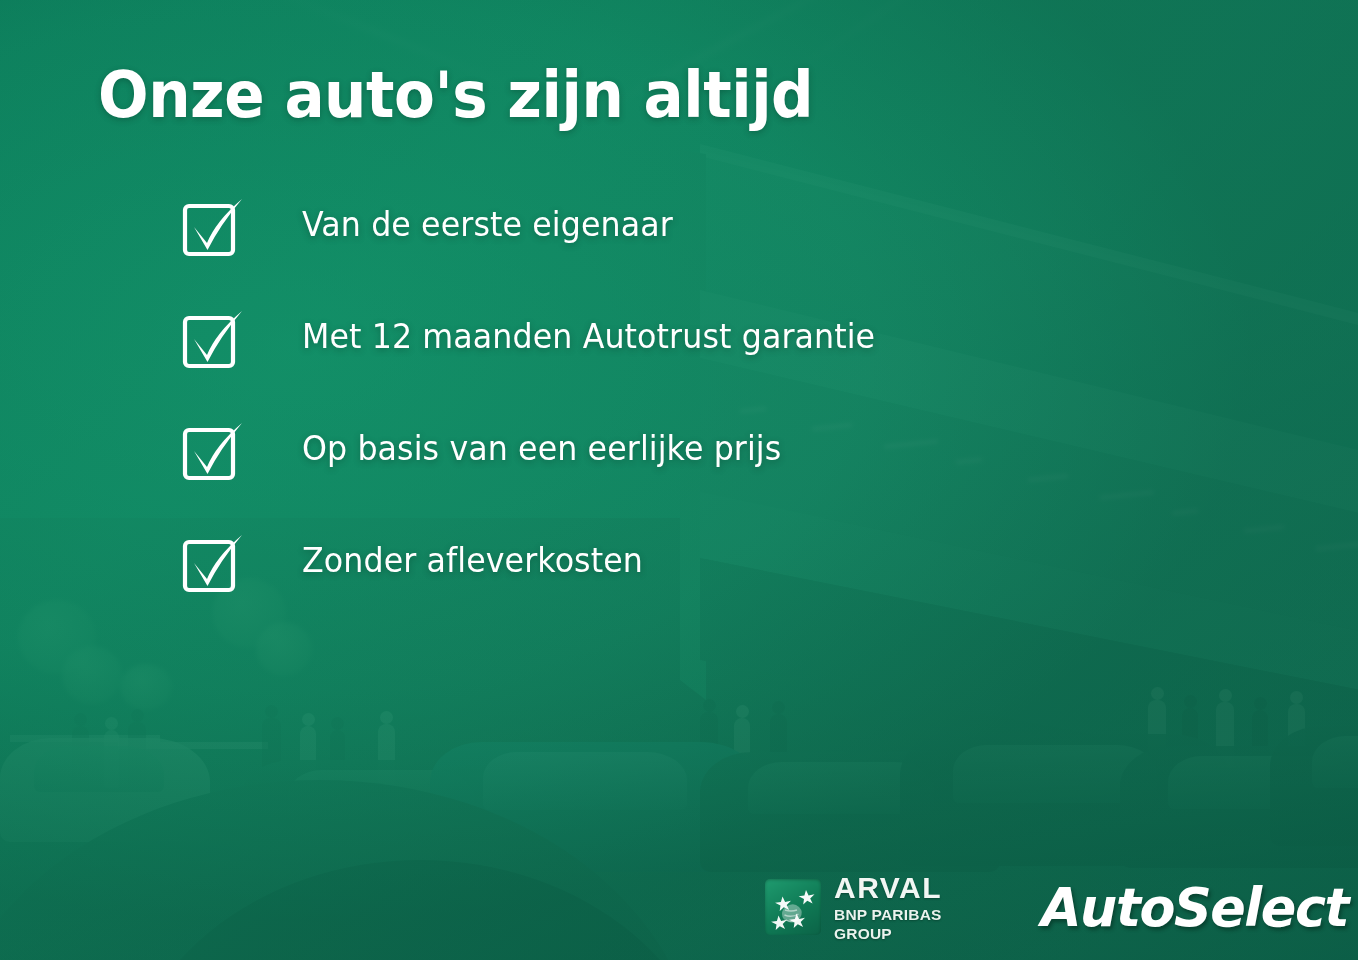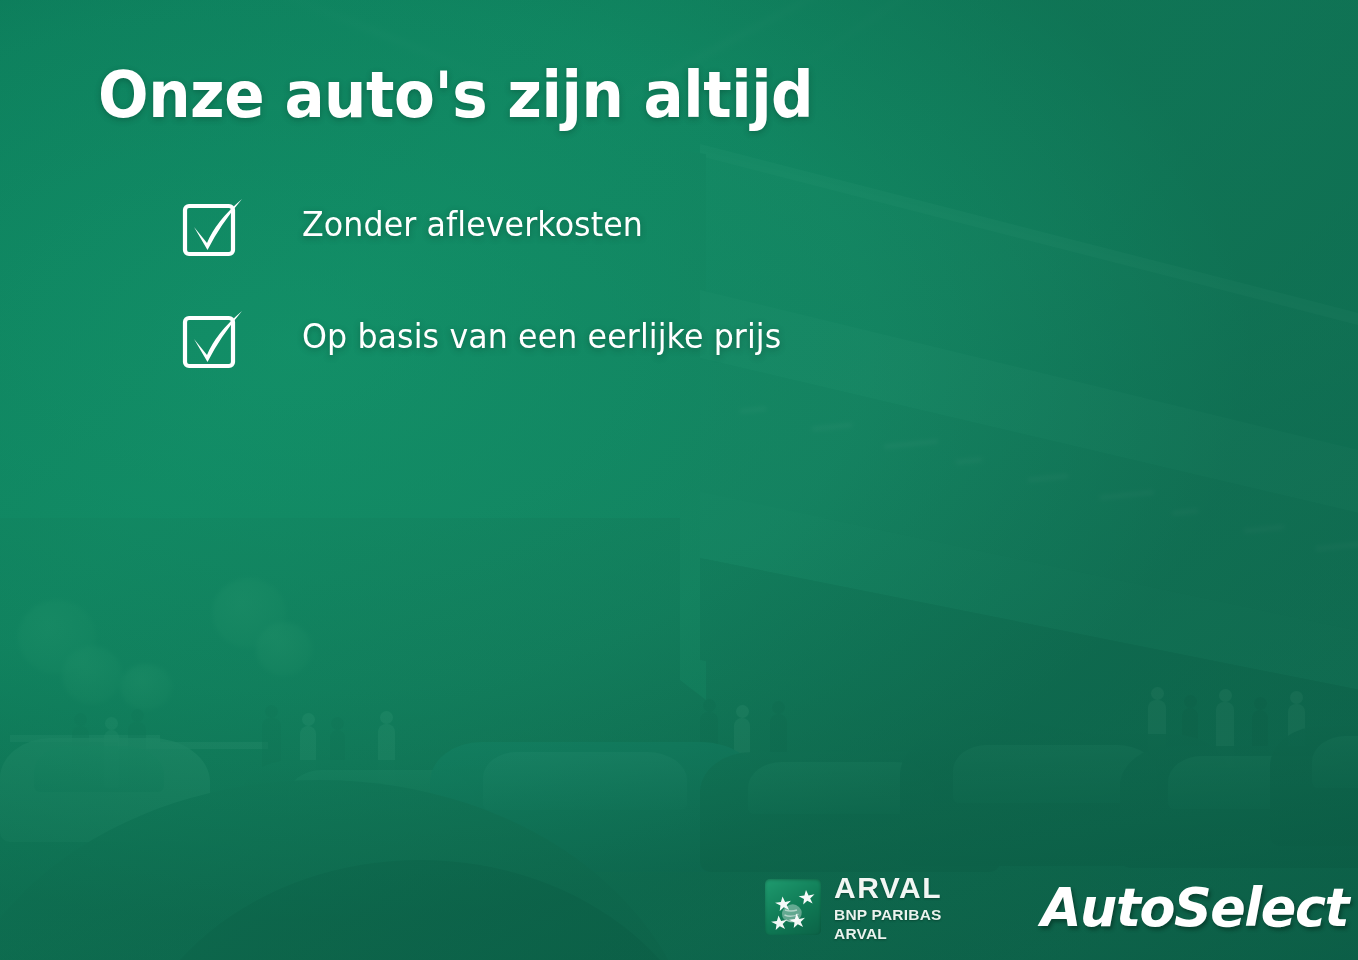--- a/index.html
+++ b/index.html
@@ -492,31 +492,49 @@
     <div class="headline">Onze auto's zijn altijd</div>
 
     <div class="checklist" id="checklist">
         <div class="check-row">
           <div class="checkbox">
     <svg viewBox="0 0 62 62" width="62" height="62" aria-hidden="true">
       <path d="M7 11 h40 a4 4 0 0 1 4 4 v40 a4 4 0 0 1 -4 4 h-40 a4 4 0 0 1 -4 -4 v-40 a4 4 0 0 1 4 -4 z" fill="none" stroke="#ffffff" stroke-width="4.2" stroke-linejoin="round"></path>
       <path d="M12 32 L25 48 Q34 26 60 4 Q38 30 25.5 55 Z" fill="#ffffff"></path>
     </svg>
           </div>
-          <div class="check-label">Zonder afleverkosten</div>
+          <div class="check-label">Van de eerste eigenaar</div>
+        </div>
+        <div class="check-row">
+          <div class="checkbox">
+    <svg viewBox="0 0 62 62" width="62" height="62" aria-hidden="true">
+      <path d="M7 11 h40 a4 4 0 0 1 4 4 v40 a4 4 0 0 1 -4 4 h-40 a4 4 0 0 1 -4 -4 v-40 a4 4 0 0 1 4 -4 z" fill="none" stroke="#ffffff" stroke-width="4.2" stroke-linejoin="round"></path>
+      <path d="M12 32 L25 48 Q34 26 60 4 Q38 30 25.5 55 Z" fill="#ffffff"></path>
+    </svg>
+          </div>
+          <div class="check-label">Met 12 maanden Autotrust garantie</div>
         </div>
         <div class="check-row">
           <div class="checkbox">
     <svg viewBox="0 0 62 62" width="62" height="62" aria-hidden="true">
       <path d="M7 11 h40 a4 4 0 0 1 4 4 v40 a4 4 0 0 1 -4 4 h-40 a4 4 0 0 1 -4 -4 v-40 a4 4 0 0 1 4 -4 z" fill="none" stroke="#ffffff" stroke-width="4.2" stroke-linejoin="round"></path>
       <path d="M12 32 L25 48 Q34 26 60 4 Q38 30 25.5 55 Z" fill="#ffffff"></path>
     </svg>
           </div>
           <div class="check-label">Op basis van een eerlijke prijs</div>
         </div>
+        <div class="check-row">
+          <div class="checkbox">
+    <svg viewBox="0 0 62 62" width="62" height="62" aria-hidden="true">
+      <path d="M7 11 h40 a4 4 0 0 1 4 4 v40 a4 4 0 0 1 -4 4 h-40 a4 4 0 0 1 -4 -4 v-40 a4 4 0 0 1 4 -4 z" fill="none" stroke="#ffffff" stroke-width="4.2" stroke-linejoin="round"></path>
+      <path d="M12 32 L25 48 Q34 26 60 4 Q38 30 25.5 55 Z" fill="#ffffff"></path>
+    </svg>
+          </div>
+          <div class="check-label">Zonder afleverkosten</div>
+        </div>
       </div>
 
     <div class="logos">
 
       <div class="arval">
         <div class="arval-mark">
           <svg viewBox="0 0 56 56" width="56" height="56" aria-hidden="true">
             <g fill="#ffffff">
 
               <path d="M41 11 L43.6 16.4 L49.5 15.2 L45.2 19.4 L47.6 24.6 L42.3 21.7 L38.2 25.6 L39 19.9 L33.6 17.3 L39.4 16.4 Z" opacity=".97"></path>
@@ -526,21 +544,21 @@
 
               <path d="M22 27 q7 -4 12 1 q5 5 1 11 q-4 6 -11 4 q-7 -2 -7 -8 q0 -5 5 -8 Z" opacity=".35"></path>
               <path d="M20 31 q6 2 12 0" stroke="#ffffff" stroke-width="1.4" fill="none" opacity=".5"></path>
               <path d="M19.5 36 q7 3 14 -1" stroke="#ffffff" stroke-width="1.4" fill="none" opacity=".5"></path>
               <path d="M21 41 q6 3 12 -1" stroke="#ffffff" stroke-width="1.2" fill="none" opacity=".45"></path>
             </g>
           </svg>
         </div>
         <div class="arval-words">
           <div class="arval-name">ARVAL</div>
-          <div class="arval-sub">BNP PARIBAS ARVAL</div>
+          <div class="arval-sub">BNP PARIBAS GROUP</div>
         </div>
       </div>
 
       <div class="autoselect">AutoSelect</div>
     </div>
 
   </div>
 </div>
 
 </body></html>

